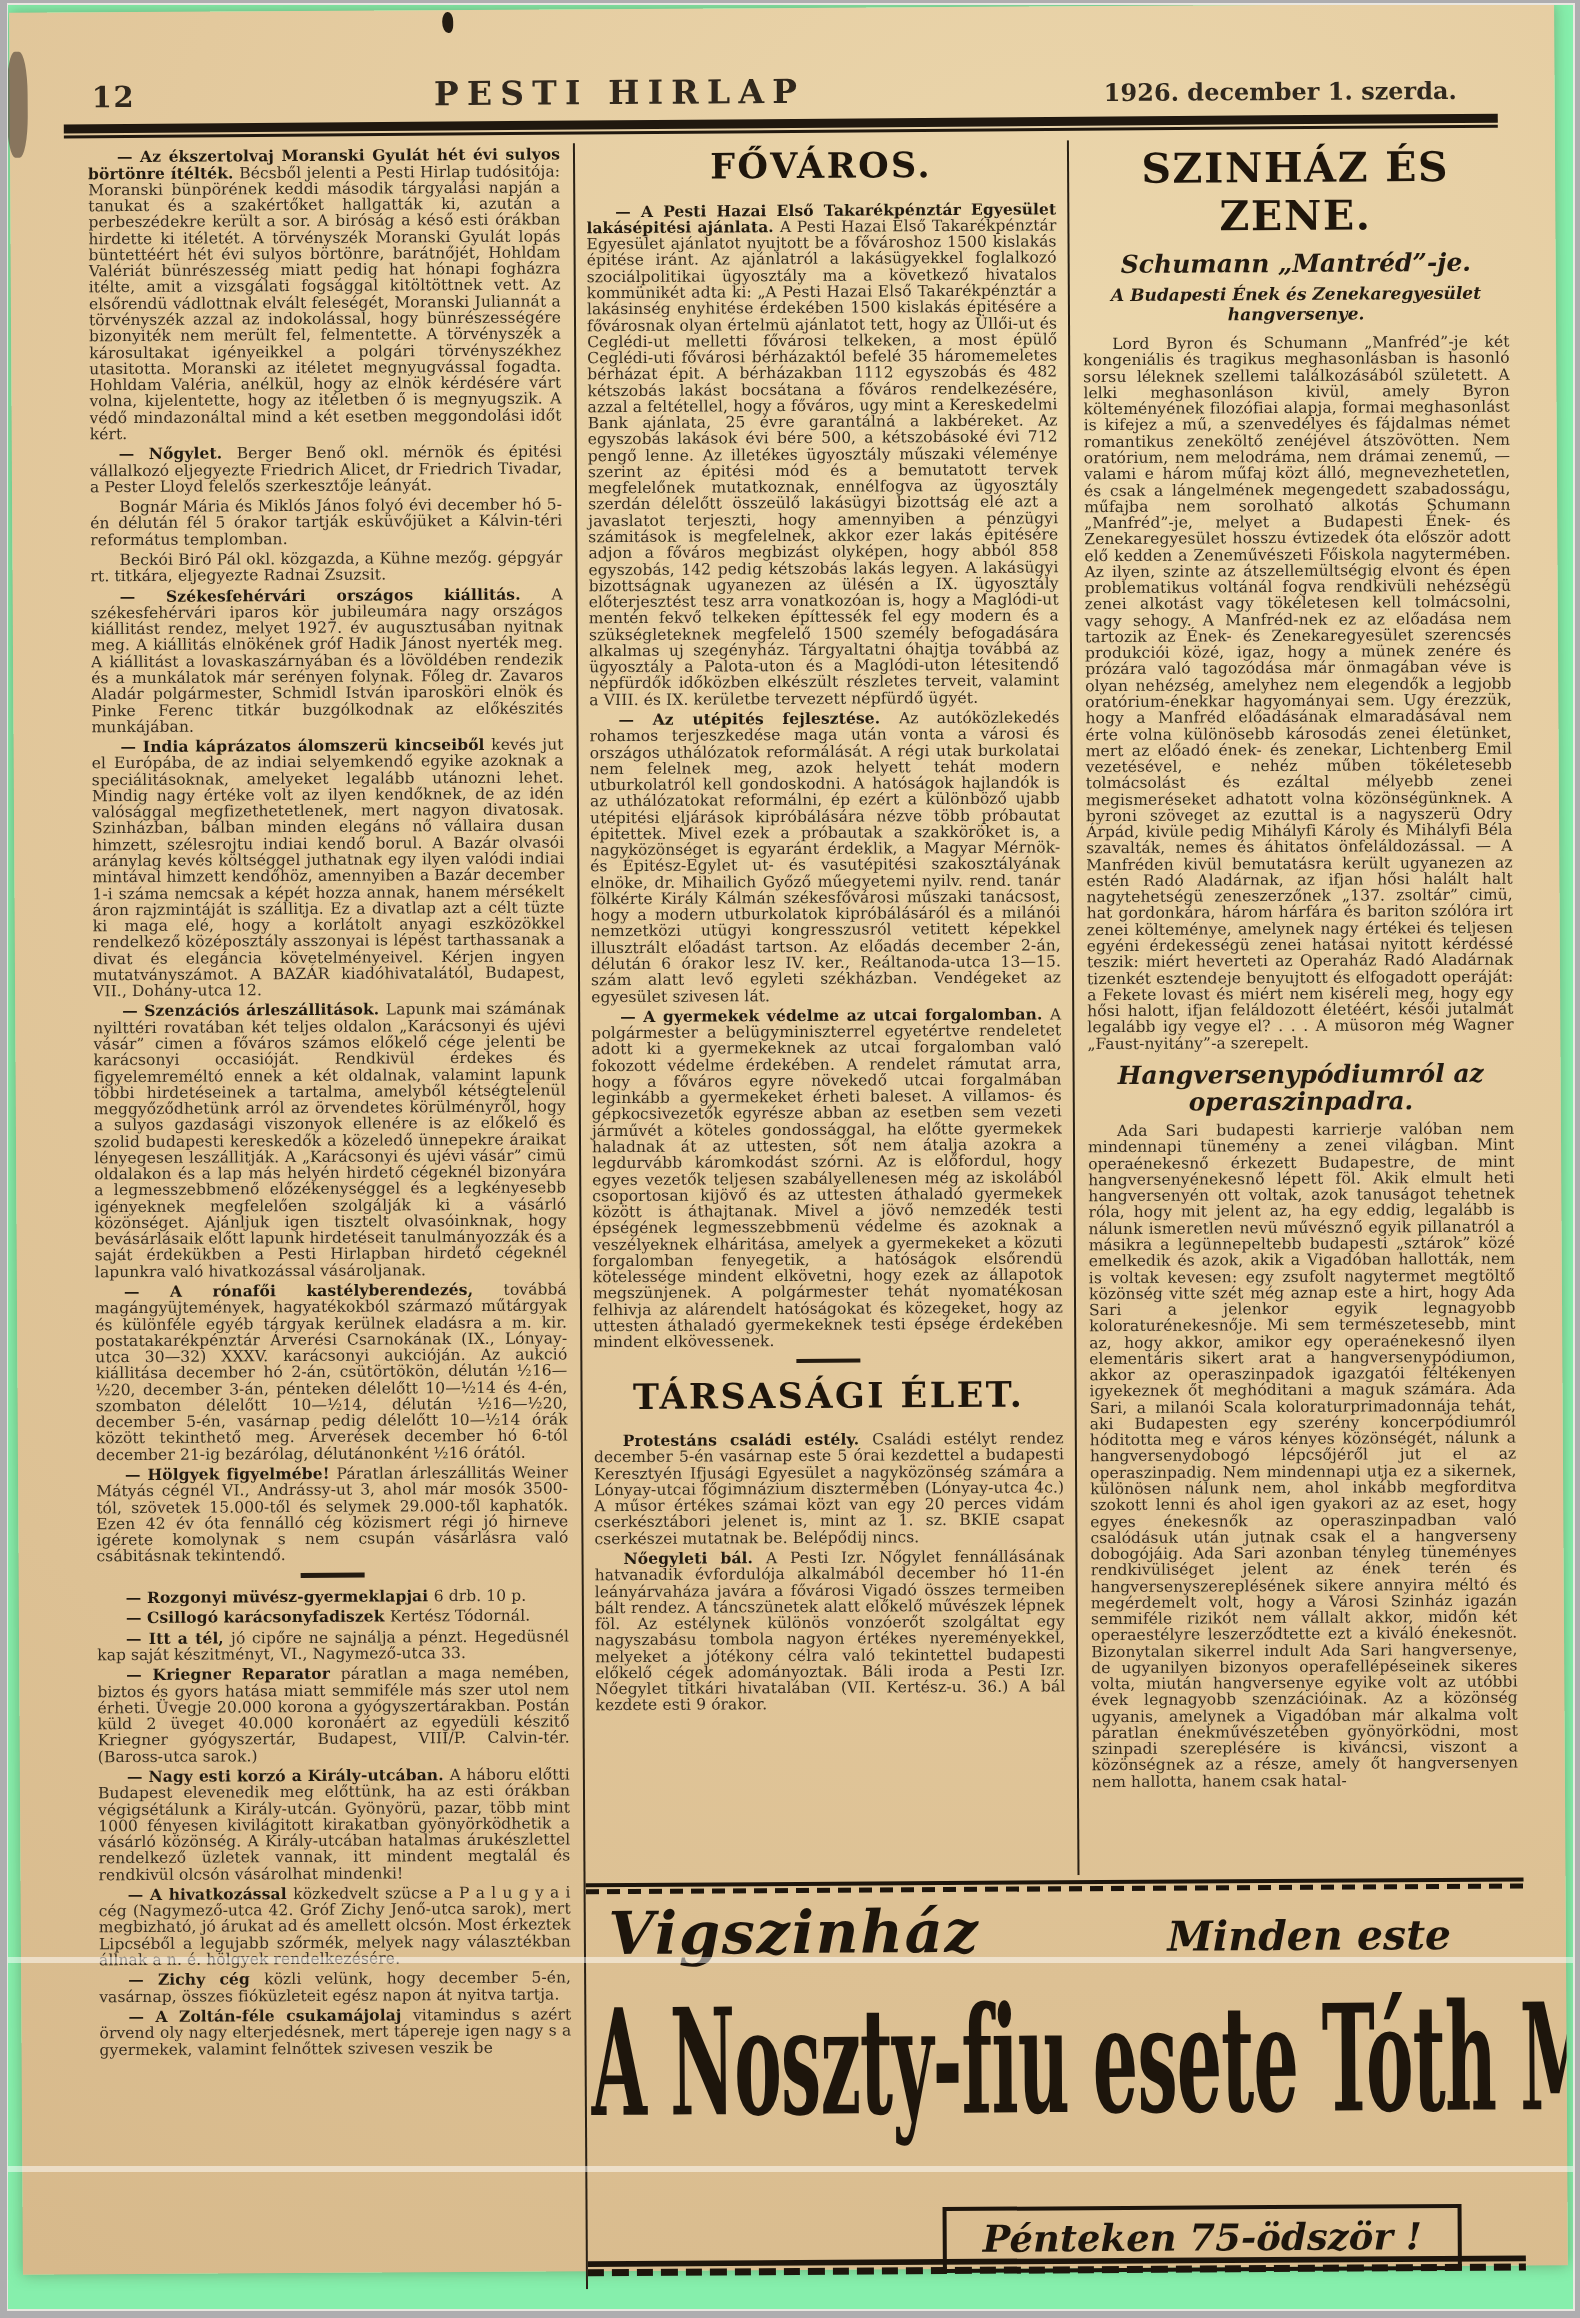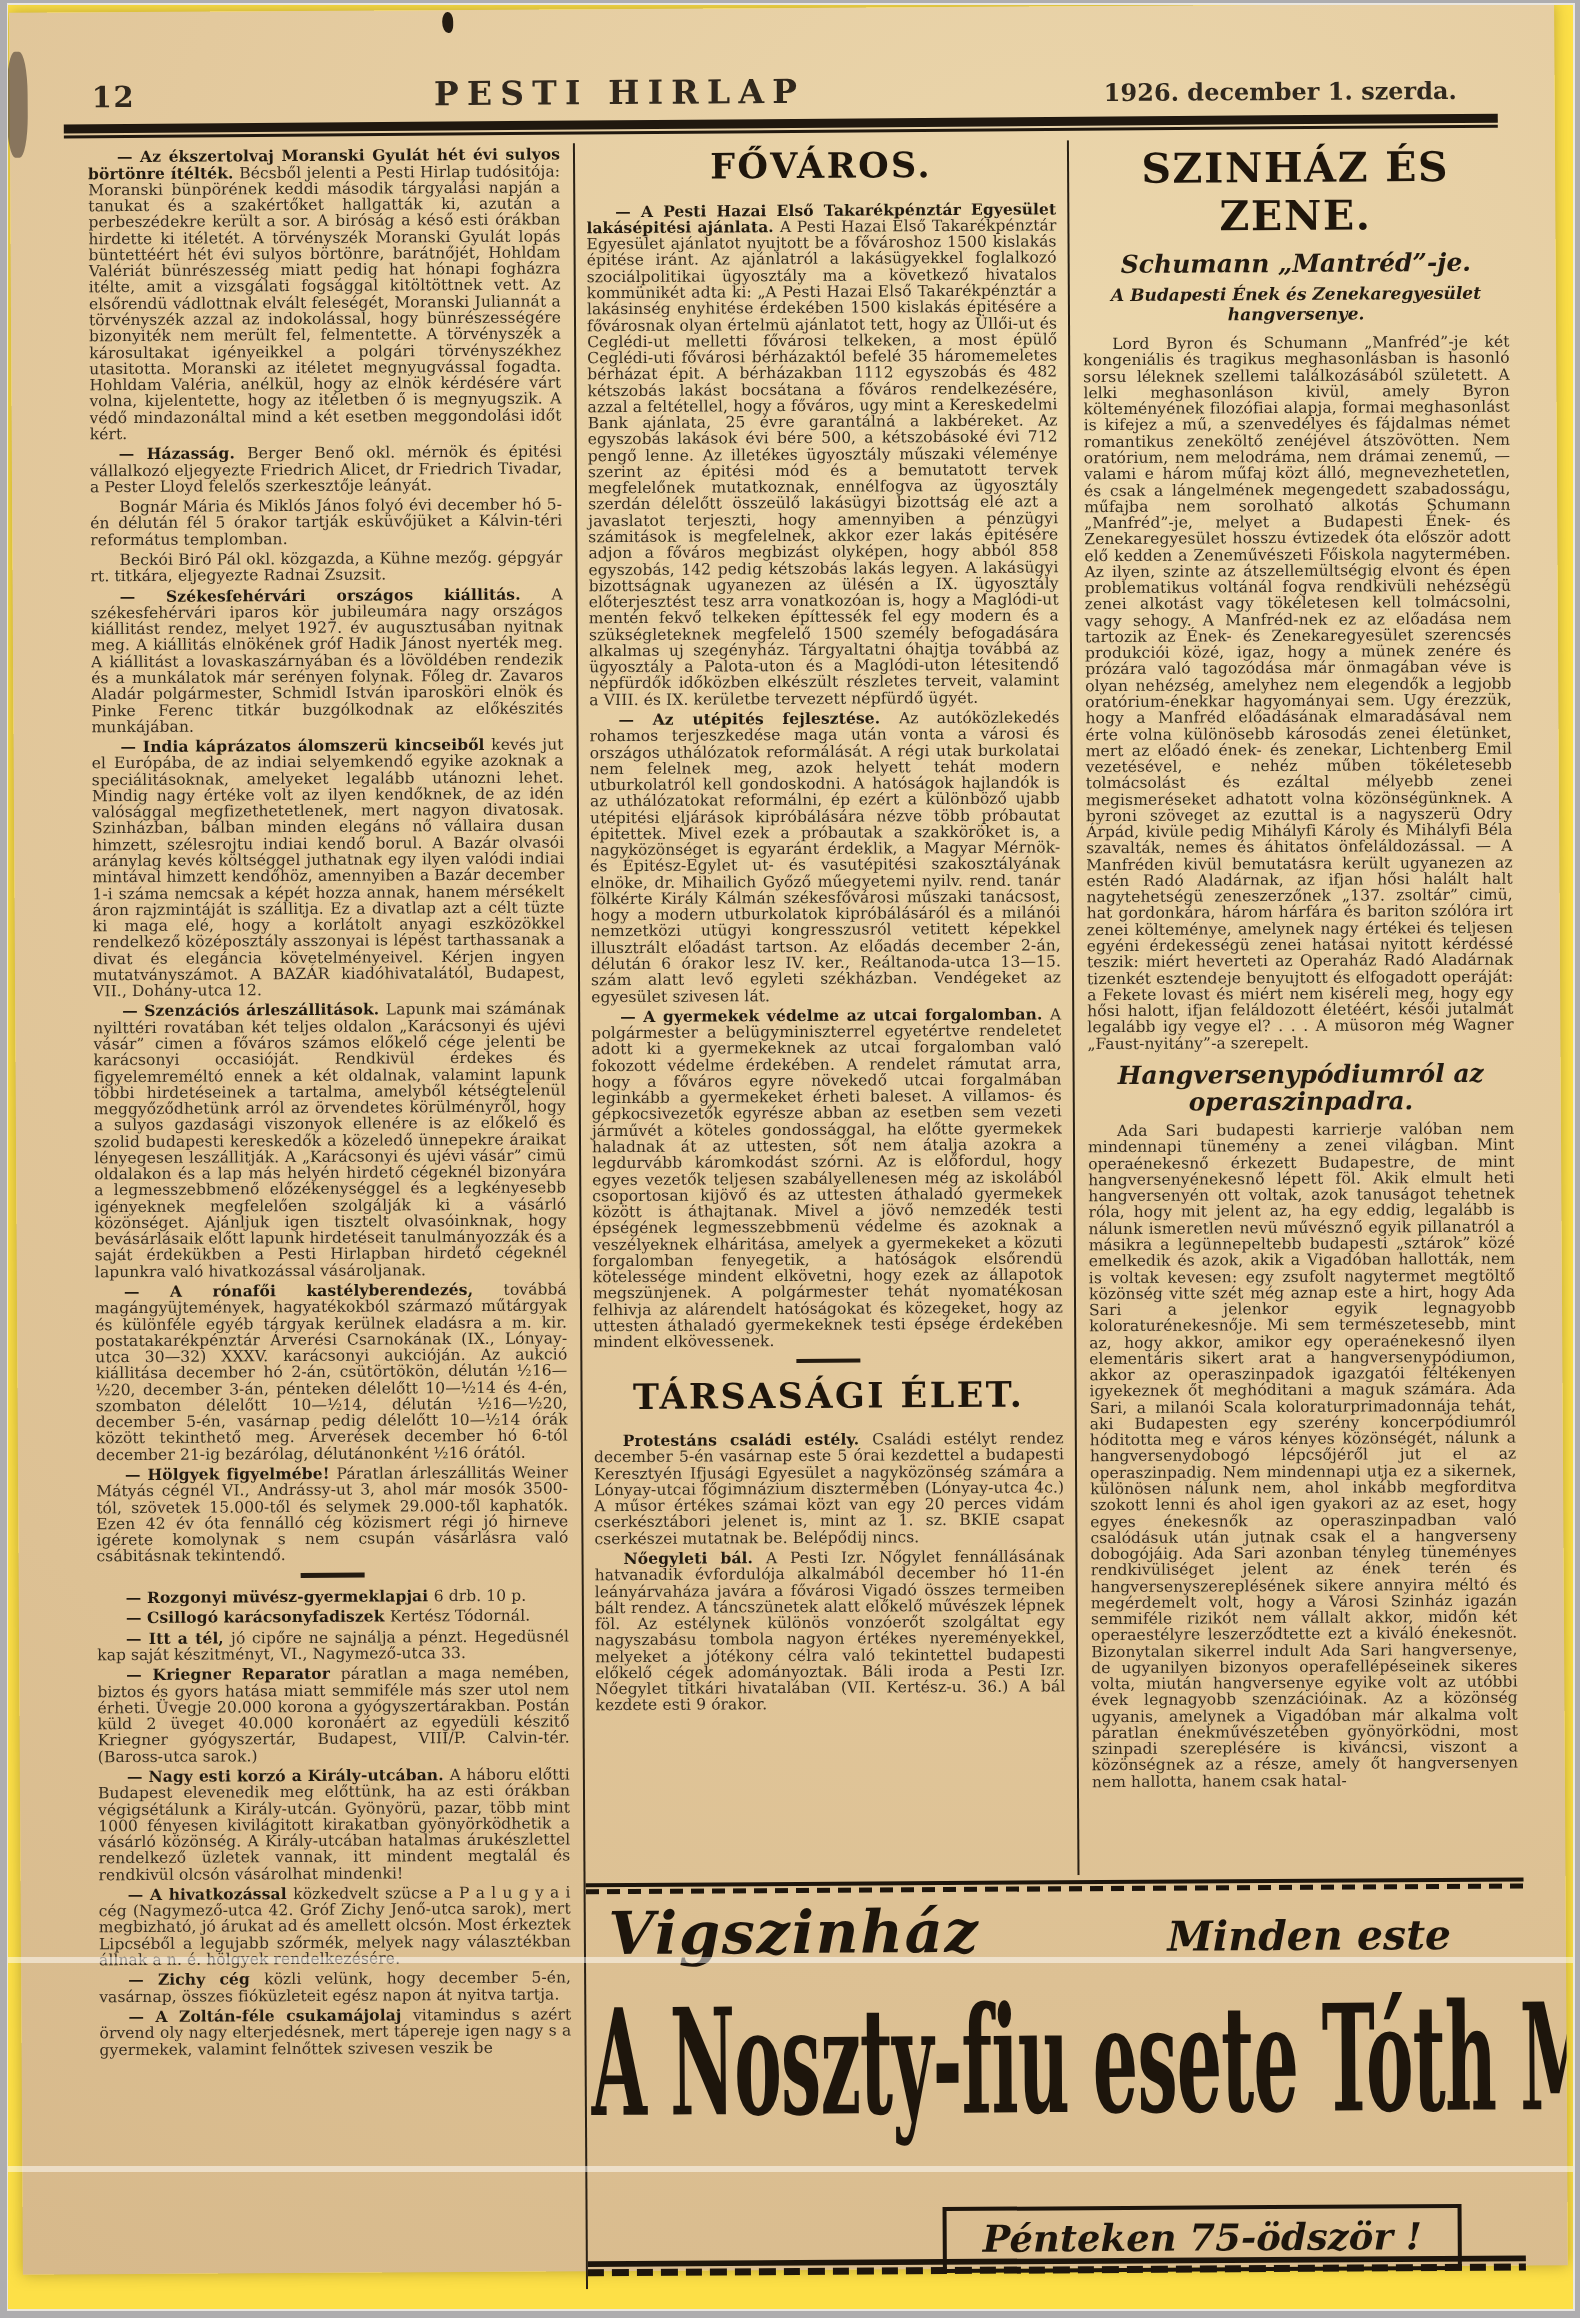--- a/index.html
+++ b/index.html
@@ -2,21 +2,21 @@
 <html style="font-size:13px"><head>
 <meta charset="utf-8">
 <style>
   html,body{margin:0;padding:0;}
   body{
     width:1581px;height:2319px;position:relative;overflow:hidden;
     background:#aeadaf;
     font-family:"DejaVu Serif", serif;
   }
   .mat{position:absolute;inset:3.3px 6.5px 8.2px 6.5px;background:#e9e6e0;overflow:hidden;}
-  .bed{position:absolute;inset:1.6px;background:#fde047;overflow:hidden;}
+  .bed{position:absolute;inset:1.6px;background:#86efac;overflow:hidden;}
   .page{
     position:absolute;top:3.3px;left:8.2px;right:11.4px;height:2262px;
     background:radial-gradient(130% 95% at 68% 18%, #ecd8ae 0%, #e3c99d 46%, #d7b98b 100%);
     transform:rotate(-0.35deg);
     color:#31281d;
     box-shadow:0 0 14.7px rgba(60,45,20,.35);
   }
   .corner-mark{position:absolute;left:-3.3px;top:39px;width:21px;height:106px;background:#57493c;opacity:.65;border-radius:40%;}
   .ink-speck{position:absolute;left:433px;top:1.6px;width:11.4px;height:21px;background:#241c12;border-radius:50% 50% 40% 60%;}
   .streak{position:absolute;left:0;right:0;height:5.7px;background:rgba(255,255,255,.5);pointer-events:none;}
@@ -115,21 +115,21 @@
       <div class="masthead">
         <span class="pageno">12</span>
         <span class="masthead-title">PESTI HIRLAP</span>
         <span class="issue-date">1926. december 1. szerda.</span>
       </div>
       <div class="head-rule"></div>
 
       <div class="cols">
         <section class="col col-left">
             <p class="brief"><b class="lead">— Az ékszertolvaj Moranski Gyulát hét évi sulyos börtönre ítélték. </b>Bécsből jelenti a Pesti Hirlap tudósitója: Moranski bünpörének keddi második tárgyalási napján a tanukat és a szakértőket hallgatták ki, azután a perbeszédekre került a sor. A biróság a késő esti órákban hirdette ki itéletét. A törvényszék Moranski Gyulát lopás büntettéért hét évi sulyos börtönre, barátnőjét, Hohldam Valériát bünrészesség miatt pedig hat hónapi fogházra itélte, amit a vizsgálati fogsággal kitöltöttnek vett. Az elsőrendü vádlottnak elvált feleségét, Moranski Juliannát a törvényszék azzal az indokolással, hogy bünrészességére bizonyiték nem merült fel, felmentette. A törvényszék a károsultakat igényeikkel a polgári törvényszékhez utasitotta. Moranski az itéletet megnyugvással fogadta. Hohldam Valéria, anélkül, hogy az elnök kérdésére várt volna, kijelentette, hogy az itéletben ő is megnyugszik. A védő mindazonáltal mind a két esetben meggondolási időt kért.</p>
-            <p class="brief"><b class="lead">— Házasság. </b>Berger Benő okl. mérnök és épitési vállalkozó eljegyezte Friedrich Alicet, dr Friedrich Tivadar, a Pester Lloyd felelős szerkesztője leányát.</p>
+            <p class="brief"><b class="lead">— Nőgylet. </b>Berger Benő okl. mérnök és épitési vállalkozó eljegyezte Friedrich Alicet, dr Friedrich Tivadar, a Pester Lloyd felelős szerkesztője leányát.</p>
             <p class="brief">Bognár Mária és Miklós János folyó évi december hó 5-én délután fél 5 órakor tartják esküvőjüket a Kálvin-téri református templomban.</p>
             <p class="brief">Beckói Biró Pál okl. közgazda, a Kühne mezőg. gépgyár rt. titkára, eljegyezte Radnai Zsuzsit.</p>
             <p class="brief"><b class="lead">— Székesfehérvári országos kiállitás. </b>A székesfehérvári iparos kör jubileumára nagy országos kiállitást rendez, melyet 1927. év augusztusában nyitnak meg. A kiállitás elnökének gróf Hadik Jánost nyerték meg. A kiállitást a lovaskaszárnyában és a lövöldében rendezik és a munkálatok már serényen folynak. Főleg dr. Zavaros Aladár polgármester, Schmidl István iparosköri elnök és Pinke Ferenc titkár buzgólkodnak az előkészités munkájában.</p>
             <p class="brief"><b class="lead">— India káprázatos álomszerü kincseiből </b>kevés jut el Európába, de az indiai selyemkendő egyike azoknak a speciálitásoknak, amelyeket legalább utánozni lehet. Mindig nagy értéke volt az ilyen kendőknek, de az idén valósággal megfizethetetlenek, mert nagyon divatosak. Szinházban, bálban minden elegáns nő vállaira dusan himzett, szélesrojtu indiai kendő borul. A Bazár olvasói aránylag kevés költséggel juthatnak egy ilyen valódi indiai mintával himzett kendőhöz, amennyiben a Bazár december 1-i száma nemcsak a képét hozza annak, hanem mérsékelt áron rajzmintáját is szállitja. Ez a divatlap azt a célt tüzte ki maga elé, hogy a korlátolt anyagi eszközökkel rendelkező középosztály asszonyai is lépést tarthassanak a divat és elegáncia követelményeivel. Kérjen ingyen mutatványszámot. A BAZÁR kiadóhivatalától, Budapest, VII., Dohány-utca 12.</p>
             <p class="brief"><b class="lead">— Szenzációs árleszállitások. </b>Lapunk mai számának nyilttéri rovatában két teljes oldalon „Karácsonyi és ujévi vásár” cimen a főváros számos előkelő cége jelenti be karácsonyi occasióját. Rendkivül érdekes és figyelemreméltó ennek a két oldalnak, valamint lapunk többi hirdetéseinek a tartalma, amelyből kétségtelenül meggyőződhetünk arról az örvendetes körülményről, hogy a sulyos gazdasági viszonyok ellenére is az előkelő és szolid budapesti kereskedők a közeledő ünnepekre áraikat lényegesen leszállitják. A „Karácsonyi és ujévi vásár” cimü oldalakon és a lap más helyén hirdető cégeknél bizonyára a legmesszebbmenő előzékenységgel és a legkényesebb igényeknek megfelelően szolgálják ki a vásárló közönséget. Ajánljuk igen tisztelt olvasóinknak, hogy bevásárlásaik előtt lapunk hirdetéseit tanulmányozzák és a saját érdekükben a Pesti Hirlapban hirdető cégeknél lapunkra való hivatkozással vásároljanak.</p>
             <p class="brief"><b class="lead">— A rónafői kastélyberendezés, </b>továbbá magángyüjtemények, hagyatékokból származó műtárgyak és különféle egyéb tárgyak kerülnek eladásra a m. kir. postatakarékpénztár Árverési Csarnokának (IX., Lónyay-utca 30—32) XXXV. karácsonyi aukcióján. Az aukció kiállitása december hó 2-án, csütörtökön, délután ½16—½20, december 3-án, pénteken délelőtt 10—½14 és 4-én, szombaton délelőtt 10—½14, délután ½16—½20, december 5-én, vasárnap pedig délelőtt 10—½14 órák között tekinthető meg. Árverések december hó 6-tól december 21-ig bezárólag, délutánonként ½16 órától.</p>
             <p class="brief"><b class="lead">— Hölgyek figyelmébe! </b>Páratlan árleszállitás Weiner Mátyás cégnél VI., Andrássy-ut 3, ahol már mosók 3500-tól, szövetek 15.000-től és selymek 29.000-től kaphatók. Ezen 42 év óta fennálló cég közismert régi jó hirneve igérete komolynak s nem csupán vásárlásra való csábitásnak tekintendő.</p>
             <div class="divider"></div>
             <p class="brief"><b class="lead">— Rozgonyi müvész-gyermeklapjai </b>6 drb. 10 p.</p>
             <p class="brief"><b class="lead">— Csillogó karácsonyfadiszek </b>Kertész Tódornál.</p>

